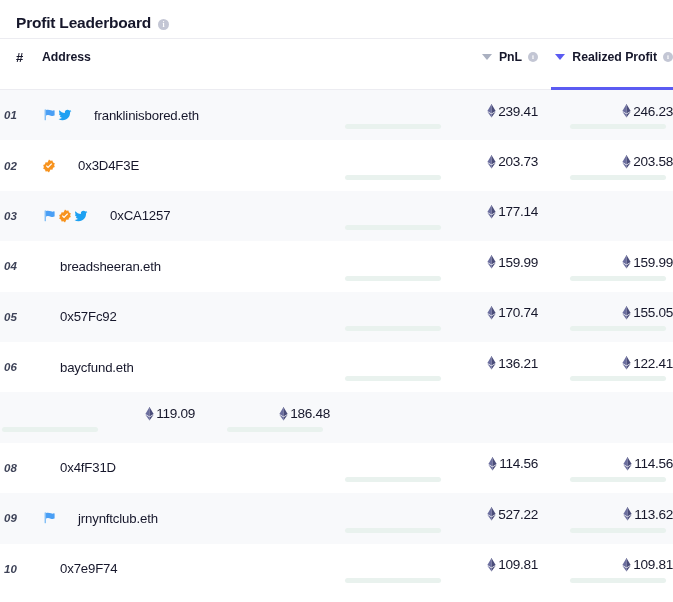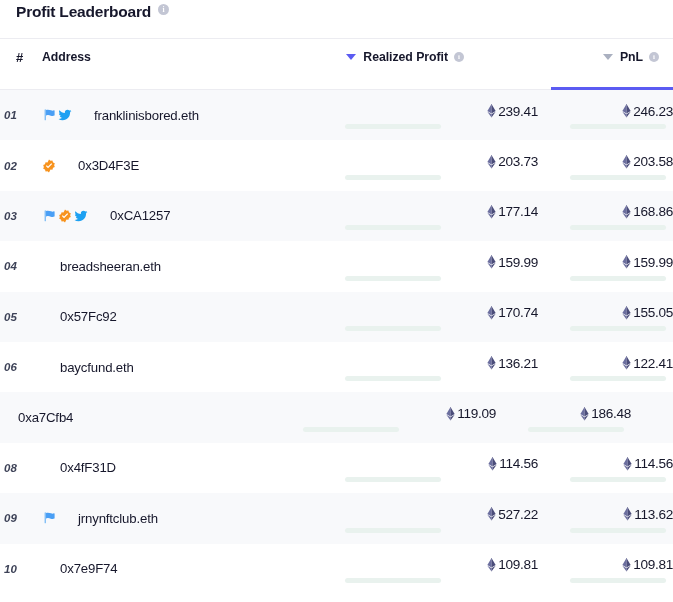--- a/index.html
+++ b/index.html
@@ -17,21 +17,21 @@
     position: relative;
     width: 673px;
     height: 602px;
     background: #ffffff;
     overflow: hidden;
   }
 
   
   .title-bar {
     display: flex;
-    align-items: flex-start;
+    align-items: flex-end;
     gap: 7px;
     padding: 4px 8px 0 16px;
     height: 30px;
   }
   .title-text {
     font-size: 15.5px;
     font-weight: 700;
     color: #16172b;
     letter-spacing: -0.2px;
     line-height: 1;
@@ -222,32 +222,32 @@
 
     <div class="thead">
       <div class="th th-rank col-rank">
         <span class="th-label">#</span>
       </div>
 
       <div class="th th-addr col-addr">
         <span class="th-label">Address</span>
       </div>
 
+      <div class="th th-num col-pnl">
+        <span class="caret"></span>
+        <span class="th-label">PnL</span>
+        <span class="info-icon sm"></span>
+      </div>
+
       <div class="th th-num real col-real">
         <span class="caret active"></span>
         <span class="th-label">Realized Profit</span>
         <span class="info-icon sm"></span>
       </div>
 
-      <div class="th th-num col-pnl">
-        <span class="caret"></span>
-        <span class="th-label">PnL</span>
-        <span class="info-icon sm"></span>
-      </div>
-
       <div class="active-underline"></div>
     </div>
 
     <div id="tbody">
         <div class="row alt">
           <div class="cell cell-rank col-rank">01</div>
           <div class="cell cell-addr col-addr">
             <span class="addr-icons">
               <svg class="ico" viewBox="0 0 16 16">
                 <path d="M3 2.2c0-.4.3-.7.7-.7s.7.3.7.7v11.1c0 .4-.3.7-.7.7s-.7-.3-.7-.7V2.2z" fill="#6fb6f5"></path>
@@ -343,32 +343,20 @@
               <svg class="eth" viewBox="0 0 12 19">
                 <path d="M6 0L5.85.5v12.1l.15.15 5.6-3.3L6 0z" fill="#4b4d7a"></path>
                 <path d="M6 0L.4 9.45l5.6 3.3V0z" fill="#6b6e9e"></path>
                 <path d="M6 13.8l-.08.1v4.3l.08.24 5.6-7.9-5.6 3.26z" fill="#4b4d7a"></path>
                 <path d="M6 18.44V13.8L.4 10.54 6 18.44z" fill="#6b6e9e"></path>
               </svg>
               <span class="val-text">177.14</span>
             </span>
             <span class="bar-track"><span class="bar-fill" style="width:50.87013956694043%"></span></span>
           </div>
-          <div class="cell cell-num real col-real">
-            <span class="val-line">
-              <svg class="eth" viewBox="0 0 12 19">
-                <path d="M6 0L5.85.5v12.1l.15.15 5.6-3.3L6 0z" fill="#4b4d7a"></path>
-                <path d="M6 0L.4 9.45l5.6 3.3V0z" fill="#6b6e9e"></path>
-                <path d="M6 13.8l-.08.1v4.3l.08.24 5.6-7.9-5.6 3.26z" fill="#4b4d7a"></path>
-                <path d="M6 18.44V13.8L.4 10.54 6 18.44z" fill="#6b6e9e"></path>
-              </svg>
-              <span class="val-text">168.86</span>
-            </span>
-            <span class="bar-track"><span class="bar-fill" style="width:48.49233243351904%"></span></span>
-          </div>
         </div>
         <div class="row">
           <div class="cell cell-rank col-rank">04</div>
           <div class="cell cell-addr col-addr">
             <span class="addr-icons"></span>
             <span class="addr-name">breadsheeran.eth</span>
           </div>
           <div class="cell cell-num col-pnl">
             <span class="val-line">
               <svg class="eth" viewBox="0 0 12 19">
@@ -450,24 +438,20 @@
                 <path d="M6 0L.4 9.45l5.6 3.3V0z" fill="#6b6e9e"></path>
                 <path d="M6 13.8l-.08.1v4.3l.08.24 5.6-7.9-5.6 3.26z" fill="#4b4d7a"></path>
                 <path d="M6 18.44V13.8L.4 10.54 6 18.44z" fill="#6b6e9e"></path>
               </svg>
               <span class="val-text">122.41</span>
             </span>
             <span class="bar-track"><span class="bar-fill" style="width:35.153064154844635%"></span></span>
           </div>
         </div>
         <div class="row alt">
-          <div class="cell cell-addr col-addr">
-            <span class="addr-icons"></span>
-            <span class="addr-name">0xa7Cfb4</span>
-          </div>
           <div class="cell cell-num col-pnl">
             <span class="val-line">
               <svg class="eth" viewBox="0 0 12 19">
                 <path d="M6 0L5.85.5v12.1l.15.15 5.6-3.3L6 0z" fill="#4b4d7a"></path>
                 <path d="M6 0L.4 9.45l5.6 3.3V0z" fill="#6b6e9e"></path>
                 <path d="M6 13.8l-.08.1v4.3l.08.24 5.6-7.9-5.6 3.26z" fill="#4b4d7a"></path>
                 <path d="M6 18.44V13.8L.4 10.54 6 18.44z" fill="#6b6e9e"></path>
               </svg>
               <span class="val-text">119.09</span>
             </span>

